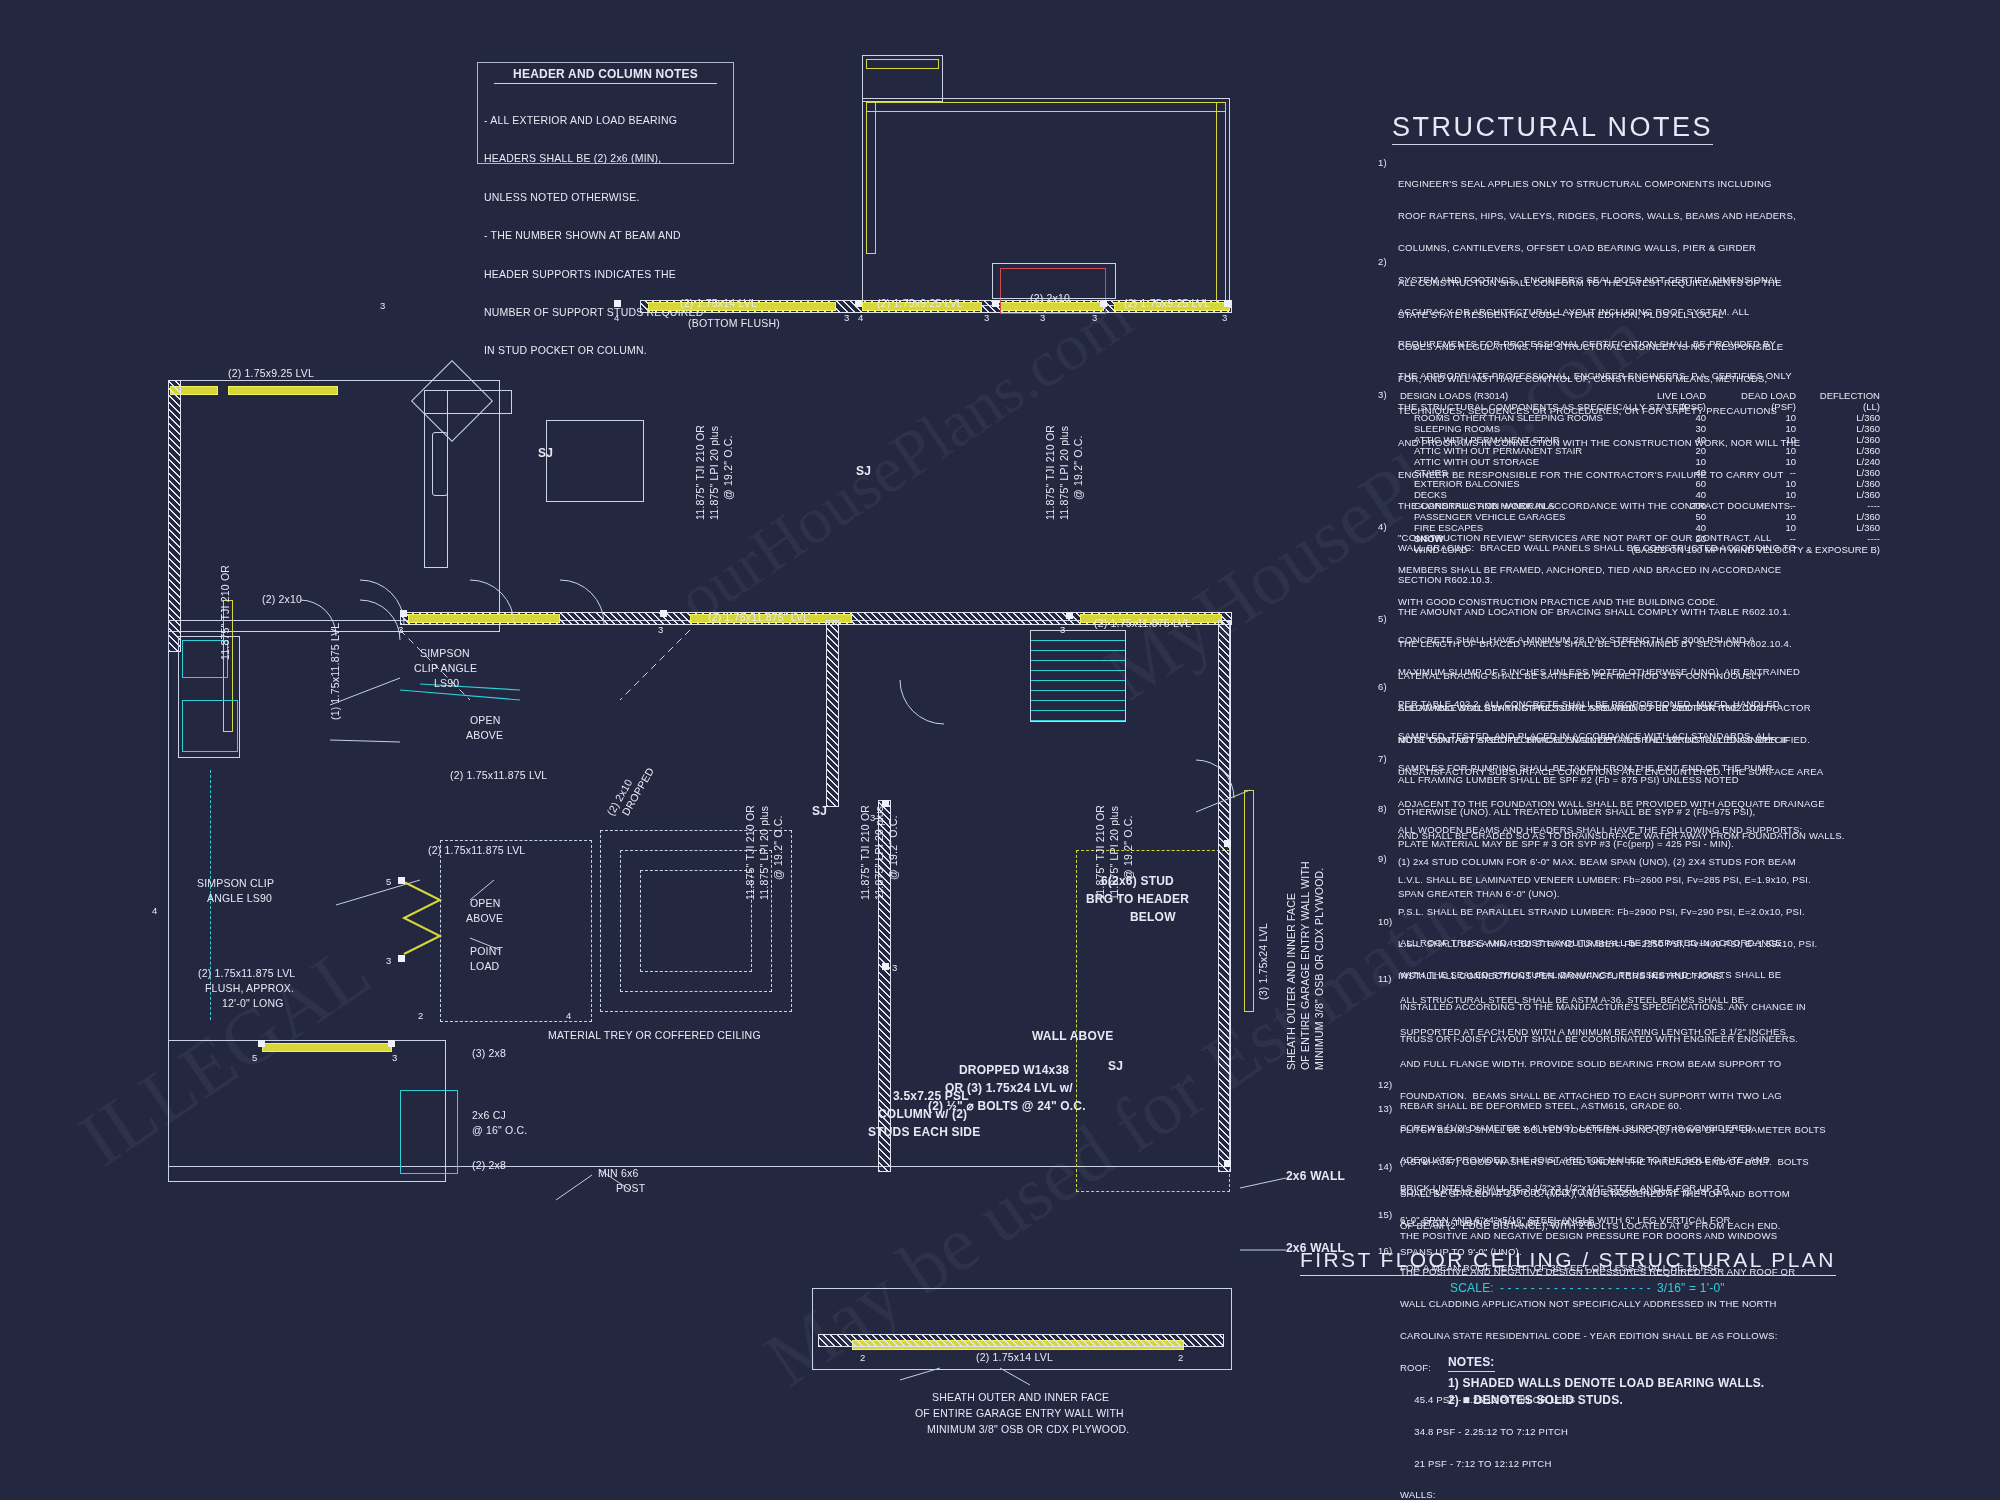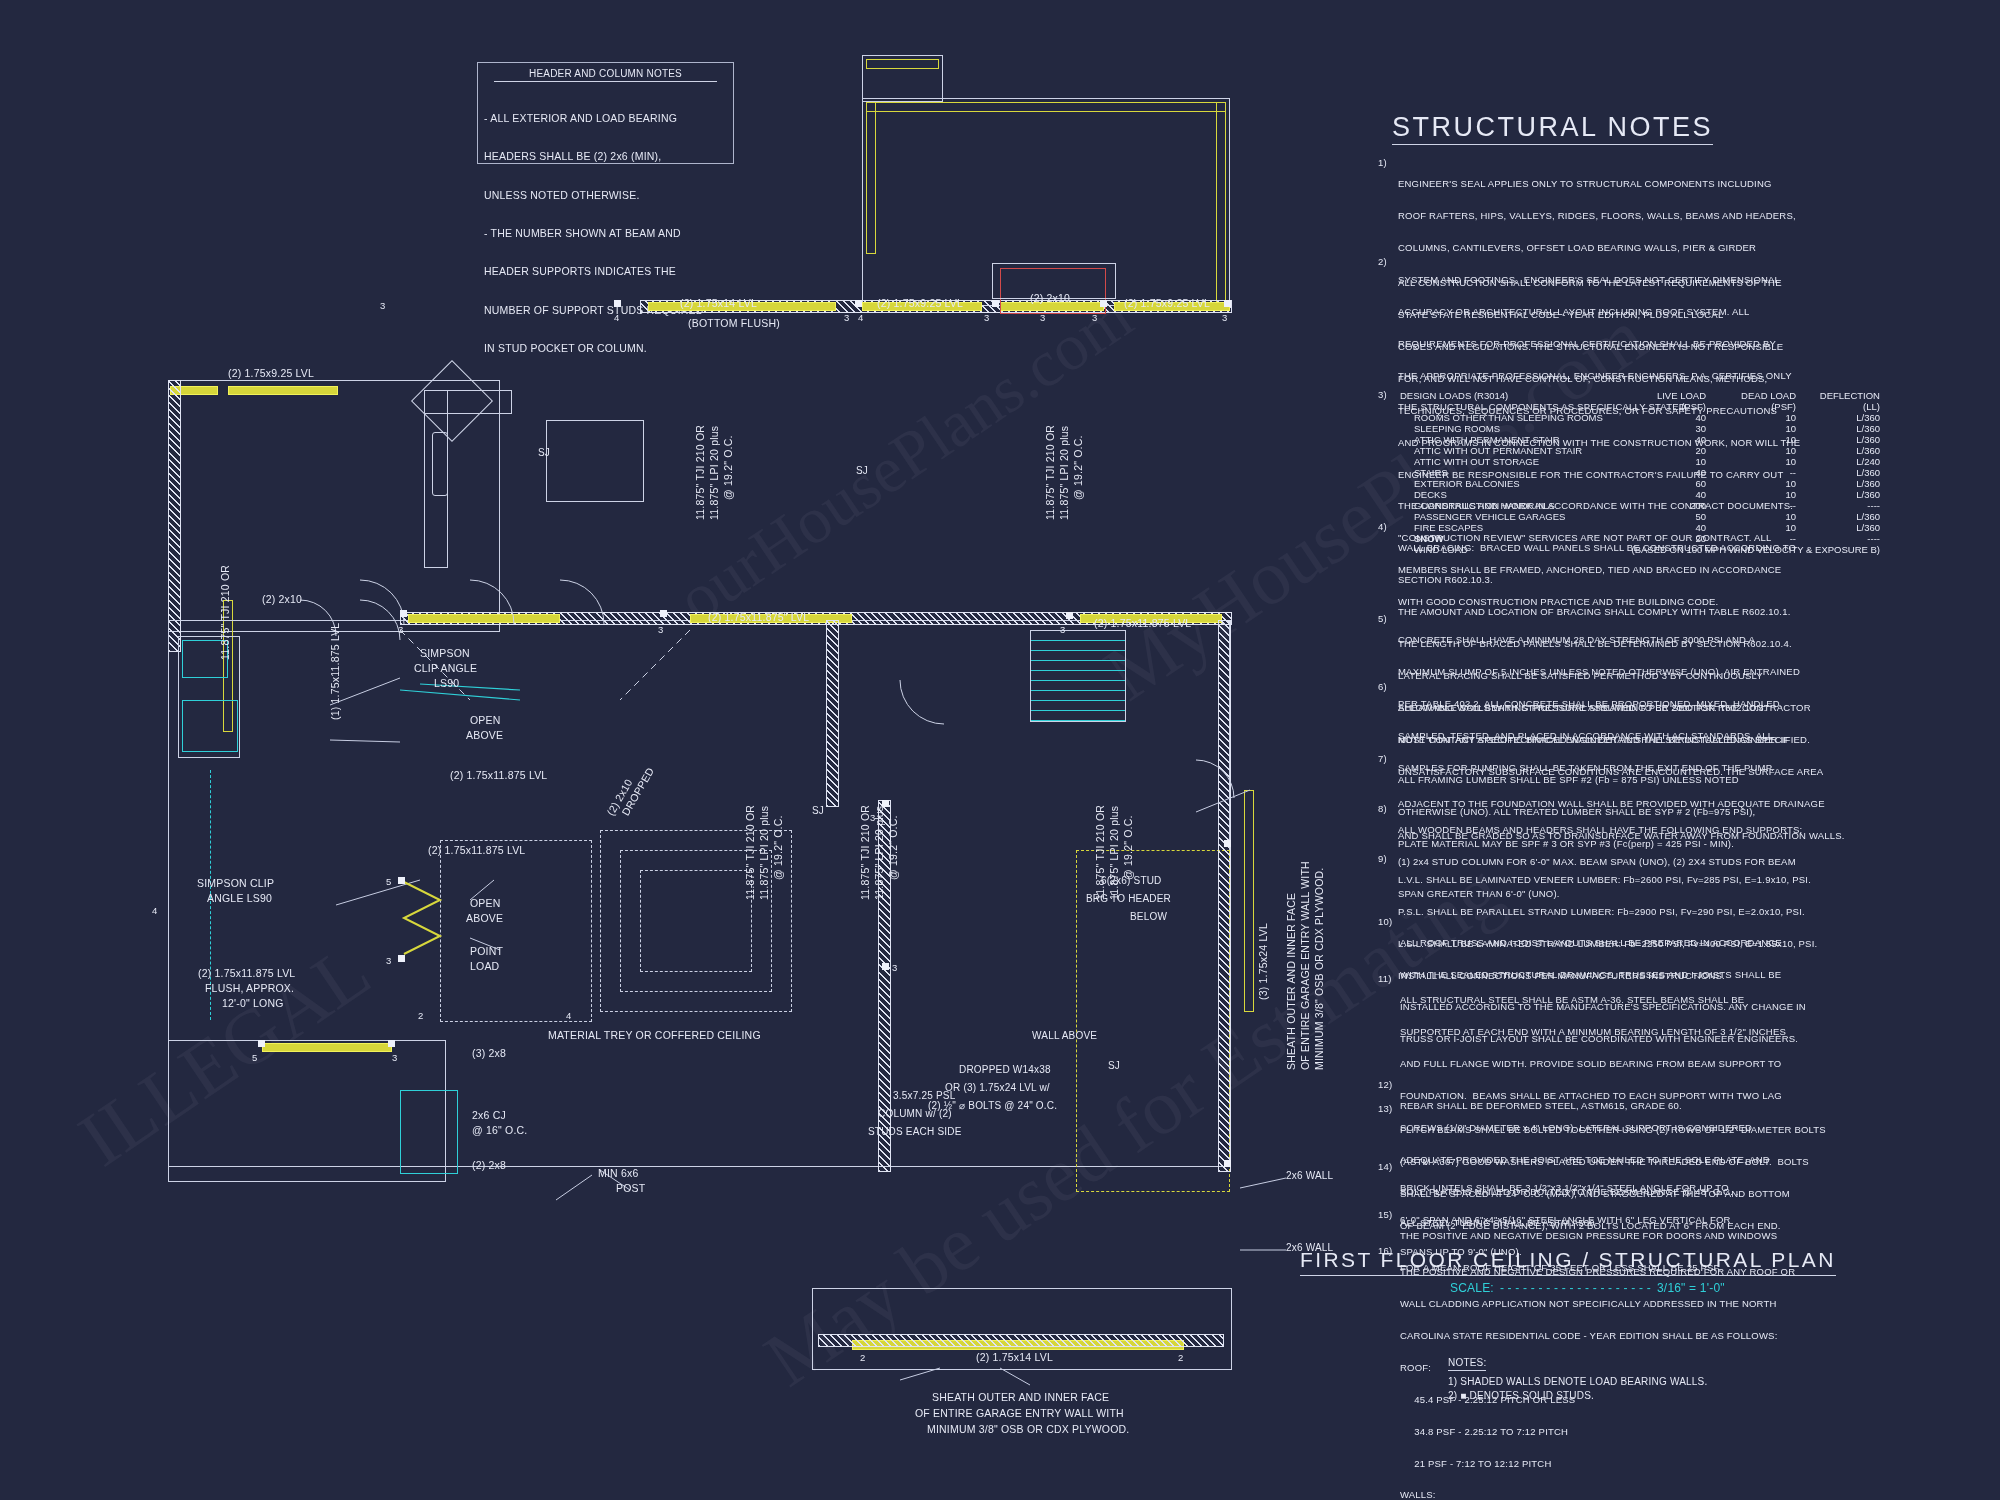--- a/index.html
+++ b/index.html
@@ -9,21 +9,21 @@
     font-family:"Liberation Sans", sans-serif;
     color:#d8dced;overflow:hidden;
   }
   
   .abs{position:absolute;}
   .wht{color:#e6e9f5;}
   .cyan{color:#2fd0d8;}
   .txt{white-space:pre;line-height:1.12;letter-spacing:.2px;}
   .t9{font-size:9.5px;}
   .t10{font-size:10.5px;}
-  .t11{font-size:10px;}
+  .t11{font-size:12px;font-weight:bold;}
   .t12{font-size:12px;}
   .t20{font-size:21px;letter-spacing:2.4px;}
   .t26{font-size:27px;letter-spacing:2.5px;}
   .underline{border-bottom:1.4px solid #cfd4e6;padding-bottom:2px;}
   .box{border:1px solid #aeb5cc;}
   .wall-d{position:absolute;border:1.1px solid #cdd3e6;background:transparent;}
   .hatch{
     position:absolute;
     background:repeating-linear-gradient(45deg,#dfe3f2 0 1.4px,transparent 1.4px 5px);
     border:1.1px solid #dfe3f2;

